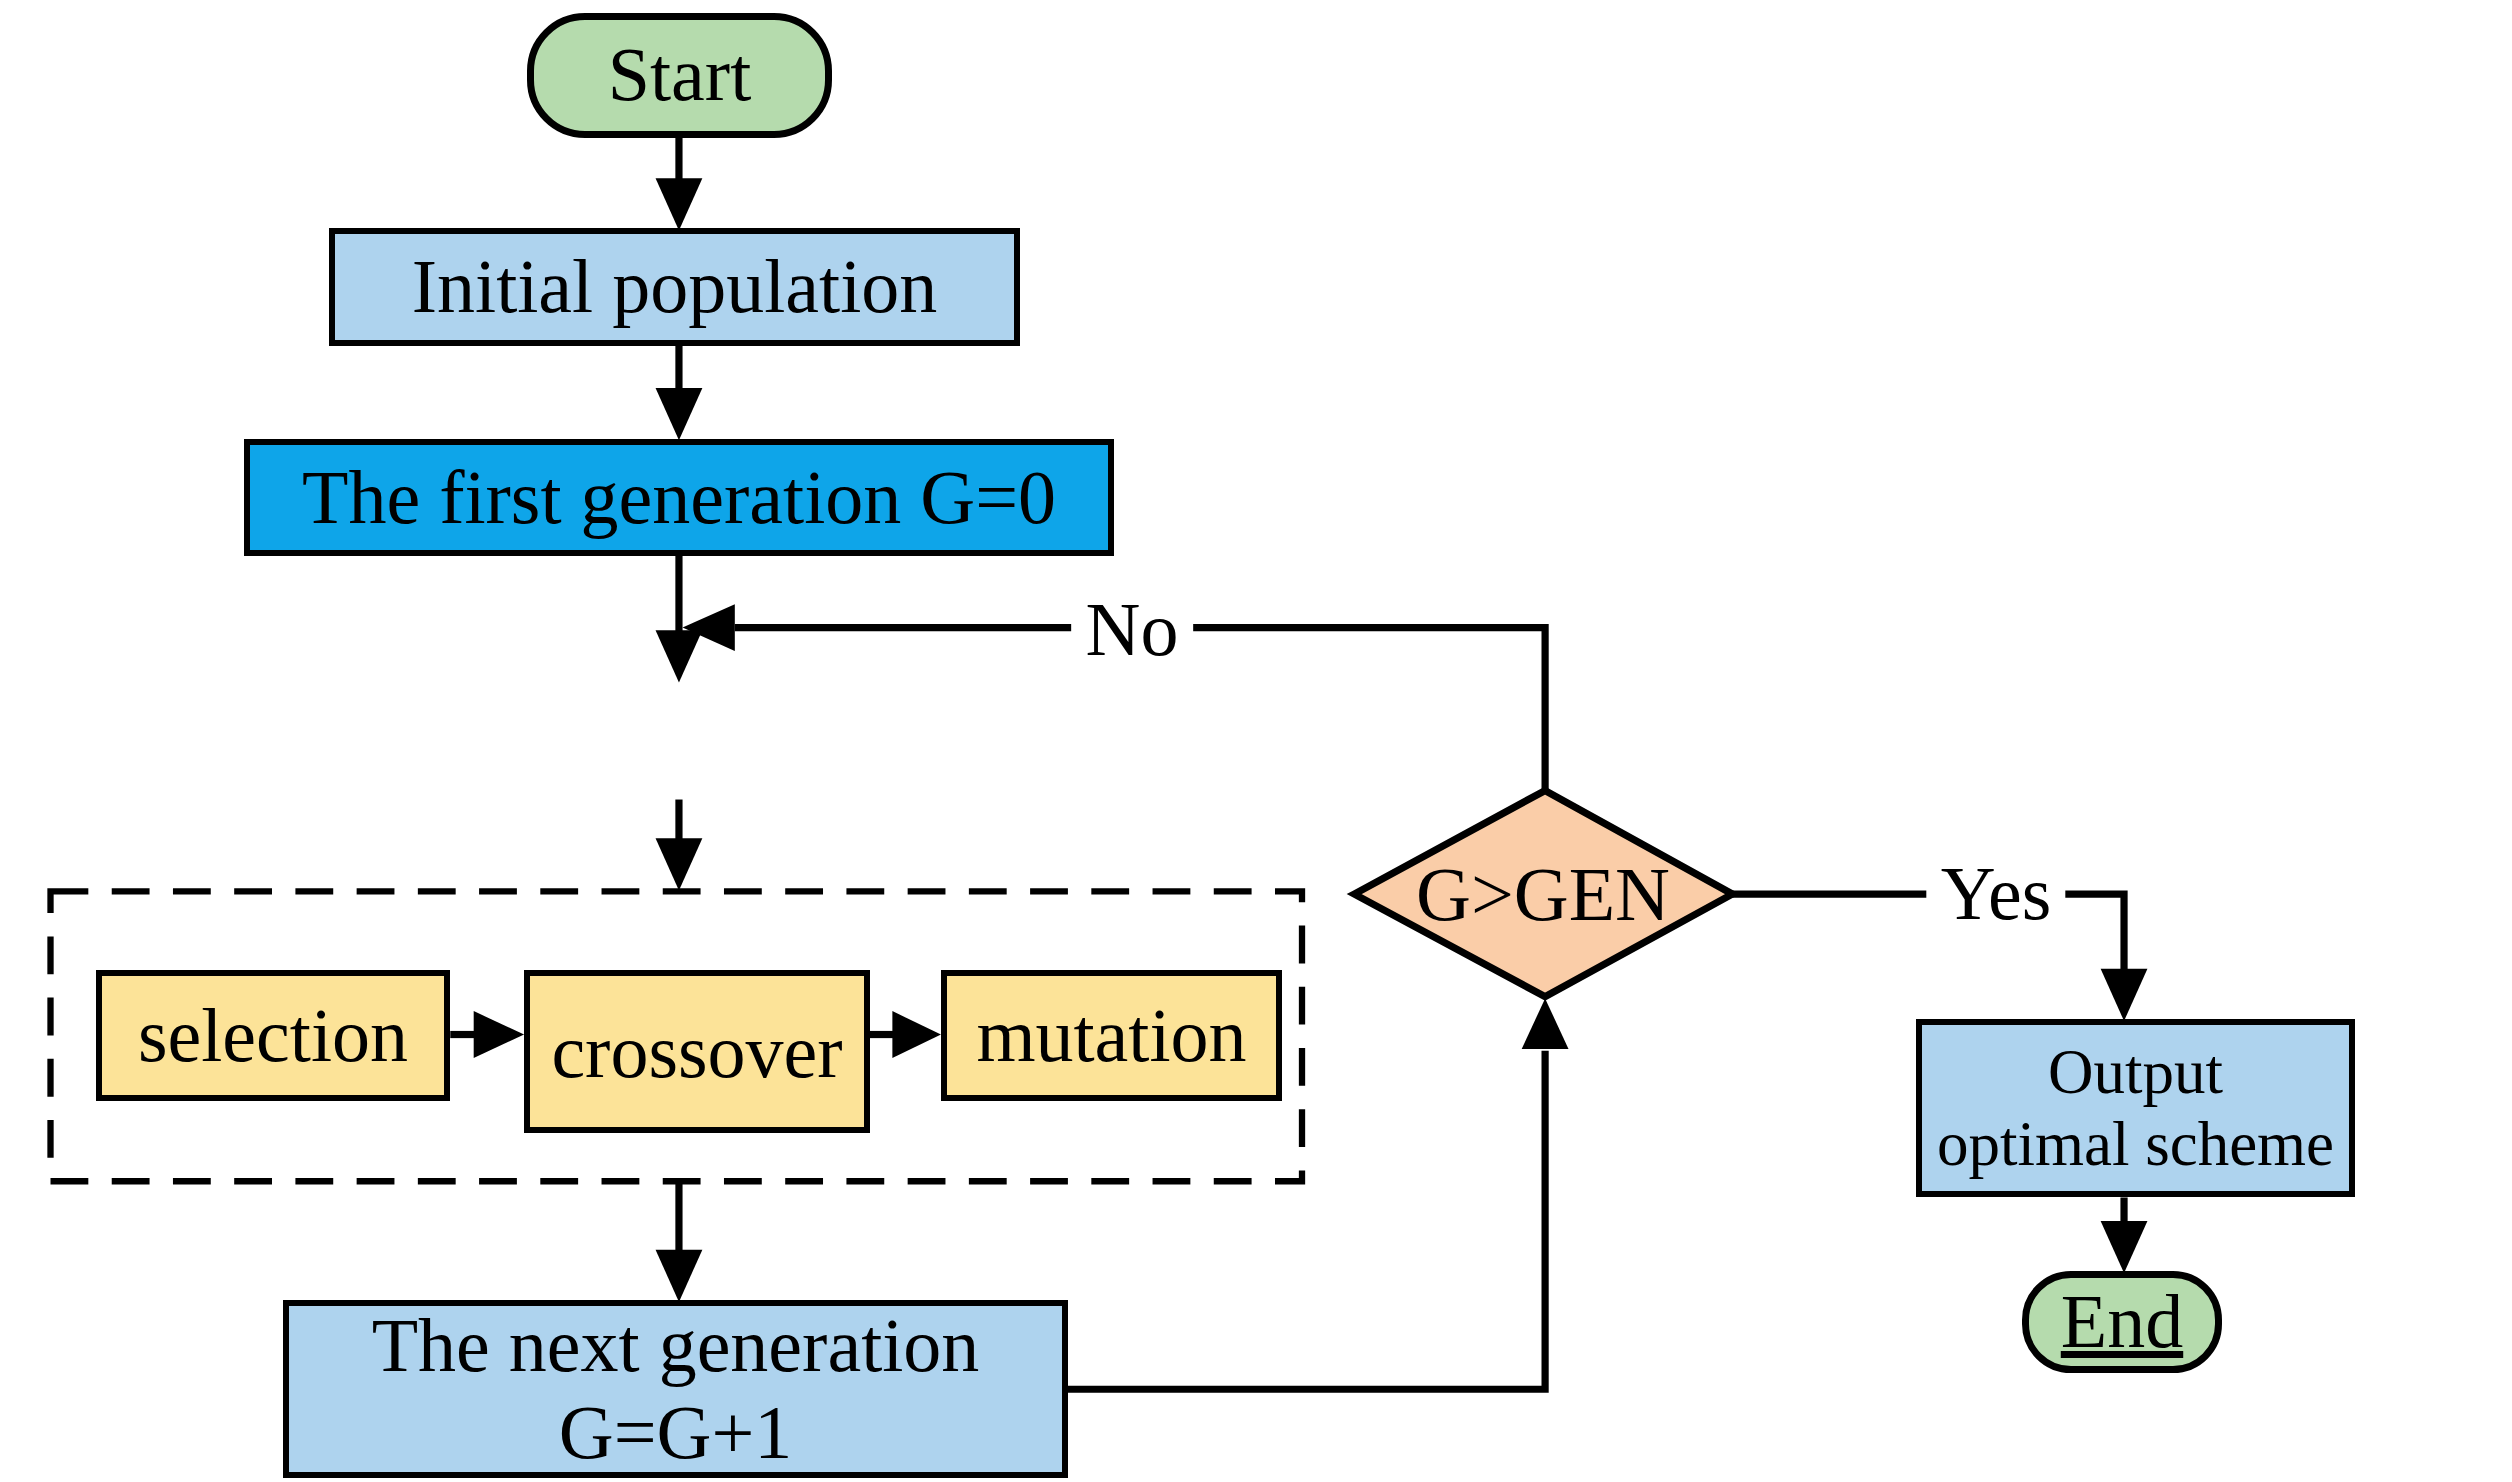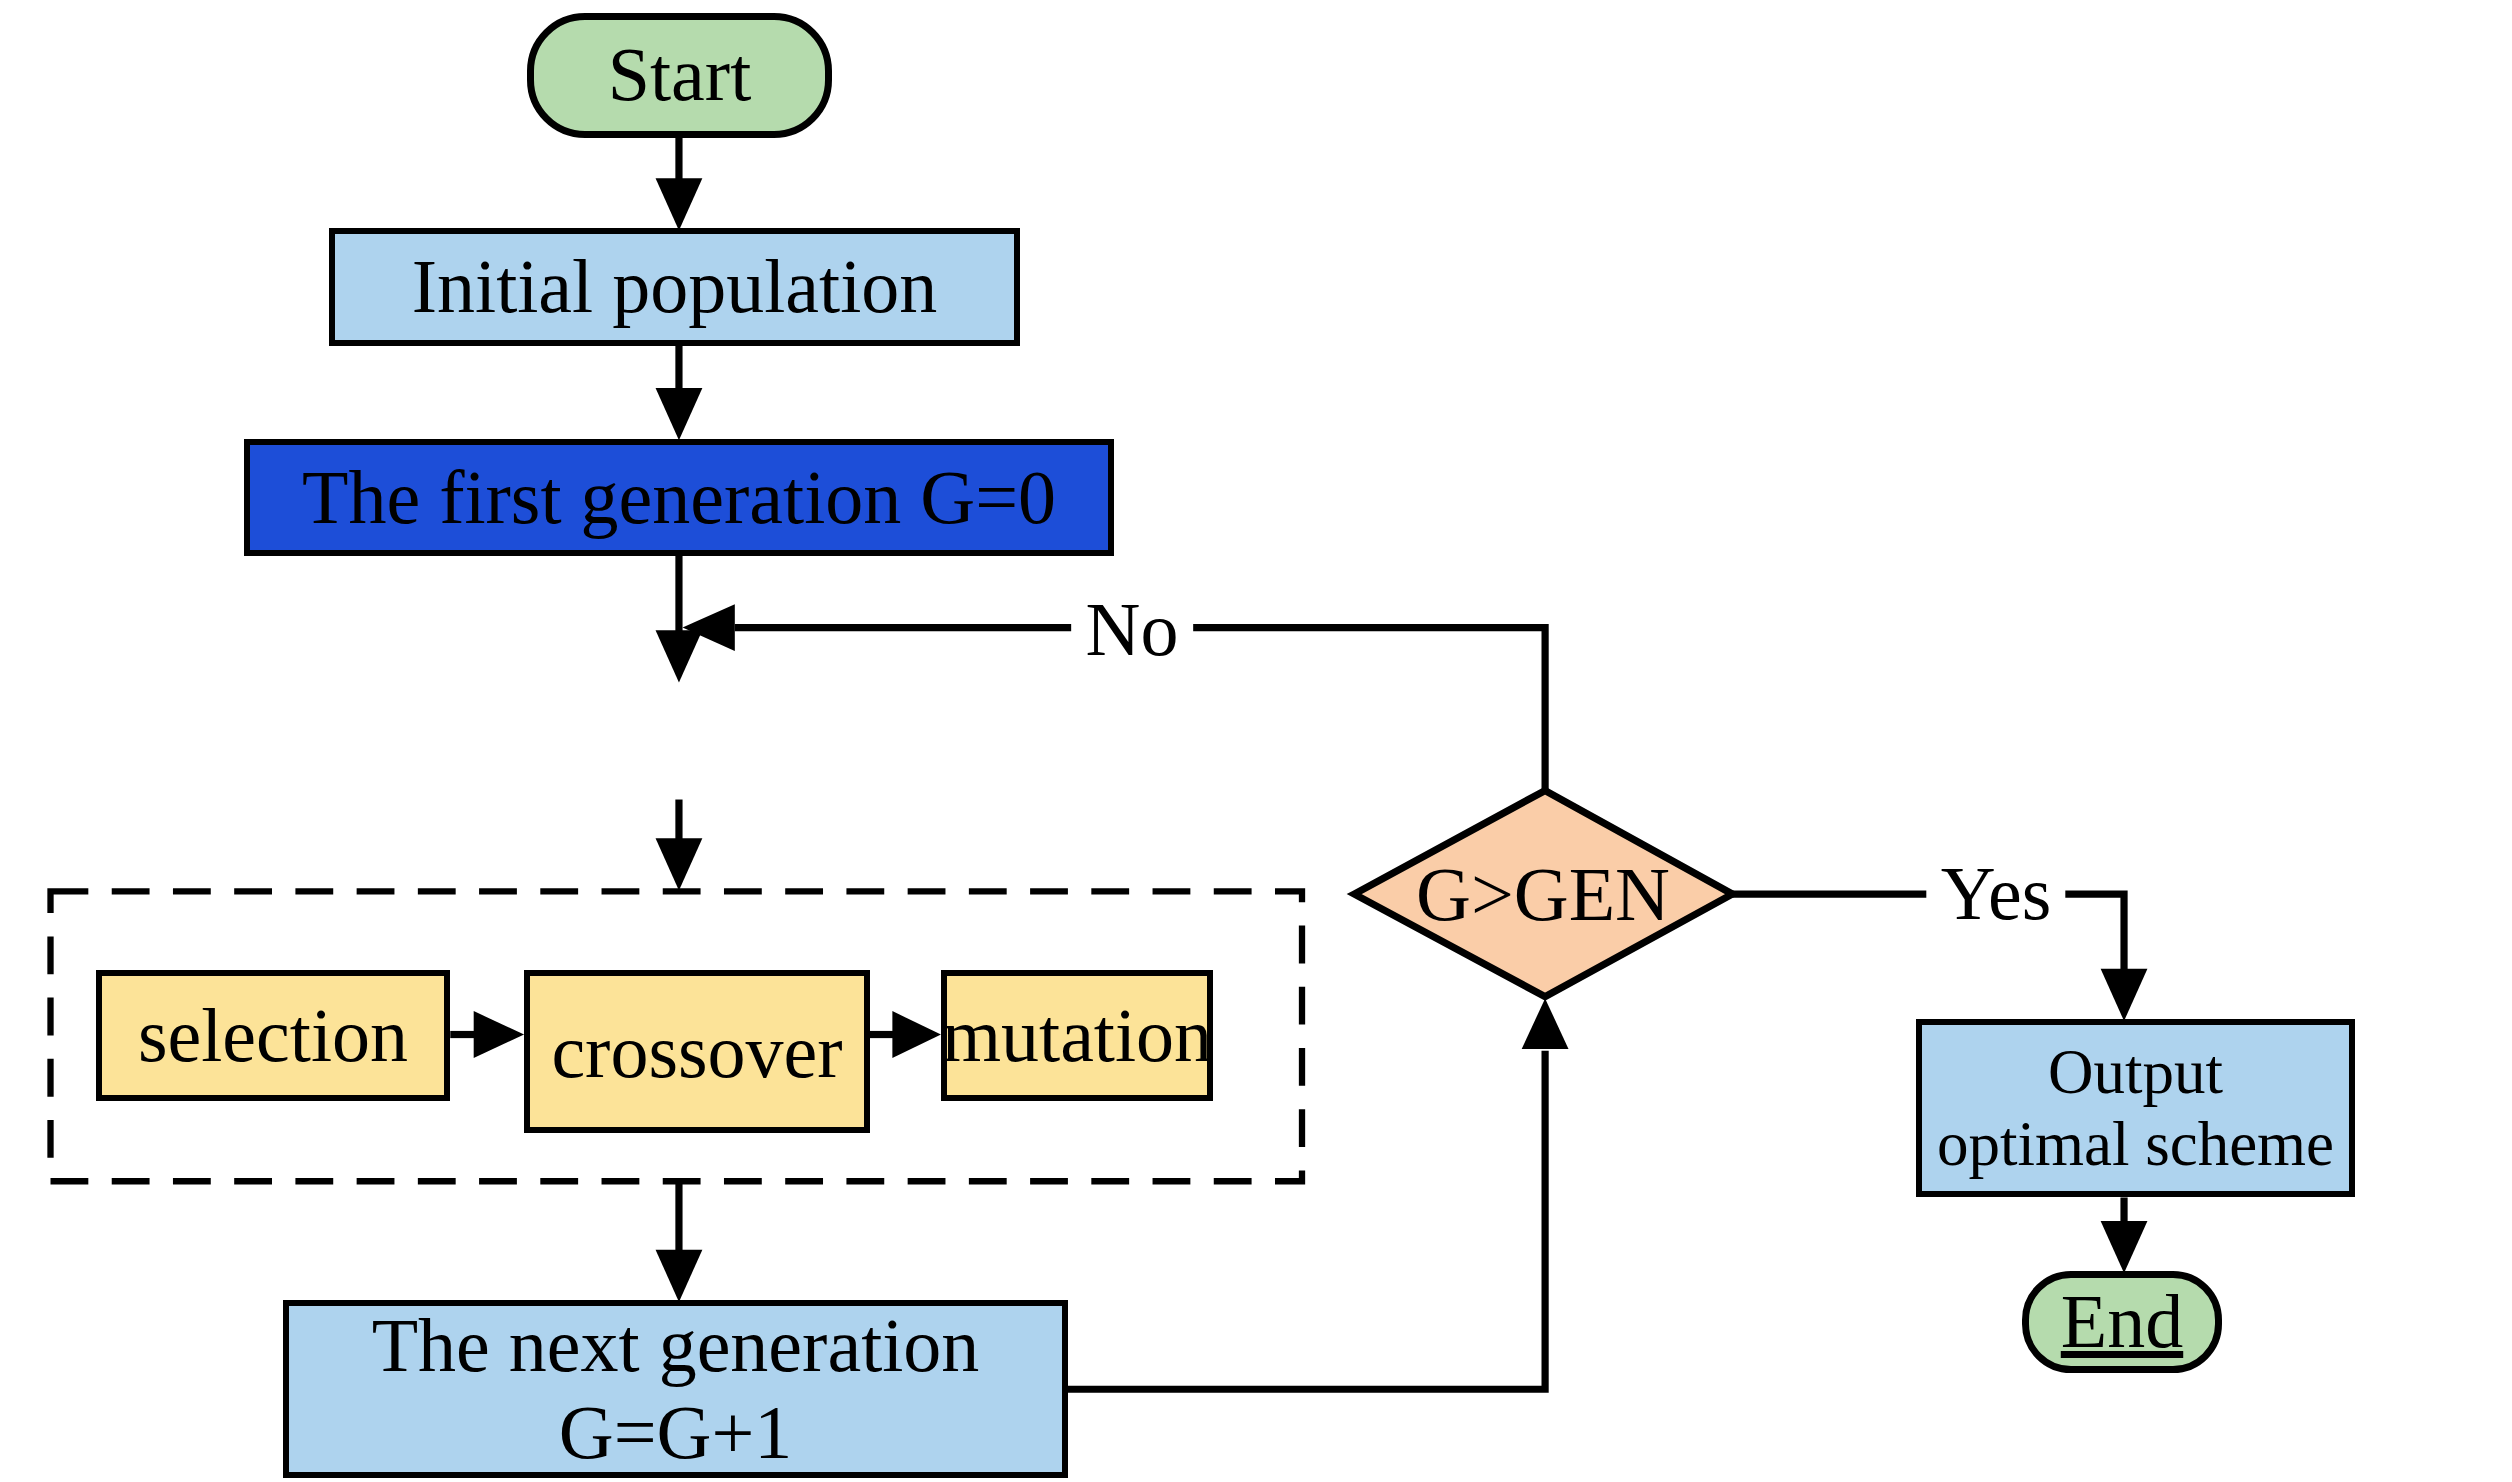--- a/index.html
+++ b/index.html
@@ -66,28 +66,28 @@
       <polygon points="2302,1356 2354,1356 2328,1414"></polygon>
     </g>
 
     <polygon points="1473,993 1685,878 1893,993 1685,1107" stroke="#000" stroke-width="8" fill="#facda8"></polygon>
   </svg>
 
   <div class="node terminal" style="left: 499px; top: 12.6px; width: 305px; height: 125px; background-color: rgb(181, 219, 173);">Start</div>
 
   <div class="node" style="left: 301px; top: 228px; width: 691px; height: 118px; background-color: rgb(174, 211, 238);">Initial population</div>
 
-  <div class="node" style="left: 216px; top: 439px; width: 870px; height: 117px; background-color: #1d4ed8; text-align: center;">The first generation G=0</div>
+  <div class="node" style="left: 216px; top: 439px; width: 870px; height: 117px; background-color: #0ea5e9; text-align: center;">The first generation G=0</div>
 
 
   <div class="node" style="left: 68px; top: 970px; width: 354px; height: 131px; background-color: rgb(252, 227, 152);">selection</div>
 
   <div class="node" style="left: 496px; top: 970px; width: 346px; height: 163px; background-color: rgb(252, 227, 152);">crossover</div>
 
-  <div class="node" style="left: 913px; top: 970px; width: 272px; height: 131px; background-color: rgb(252, 227, 152);">mutation</div>
+  <div class="node" style="left: 913px; top: 970px; width: 341px; height: 131px; background-color: rgb(252, 227, 152);">mutation</div>
 
   <div class="node" style="left: 255px; top: 1300px; width: 785px; height: 178px; background-color: rgb(174, 211, 238);">The next generation
 G=G+1</div>
 
   <div class="diamond-label" style="left:1326px; top:791px; width:378px; height:207px;">G&gt;GEN</div>
 
   <div class="node fs-output" style="left: 1888px; top: 1019px; width: 439px; height: 178px; background-color: rgb(174, 211, 238);">Output
 optimal scheme</div>
 
   <div class="node terminal end-cap" style="left: 1994px; top: 1271px; width: 200px; height: 102px; background-color: rgb(181, 219, 173); text-decoration: underline;">End</div>

